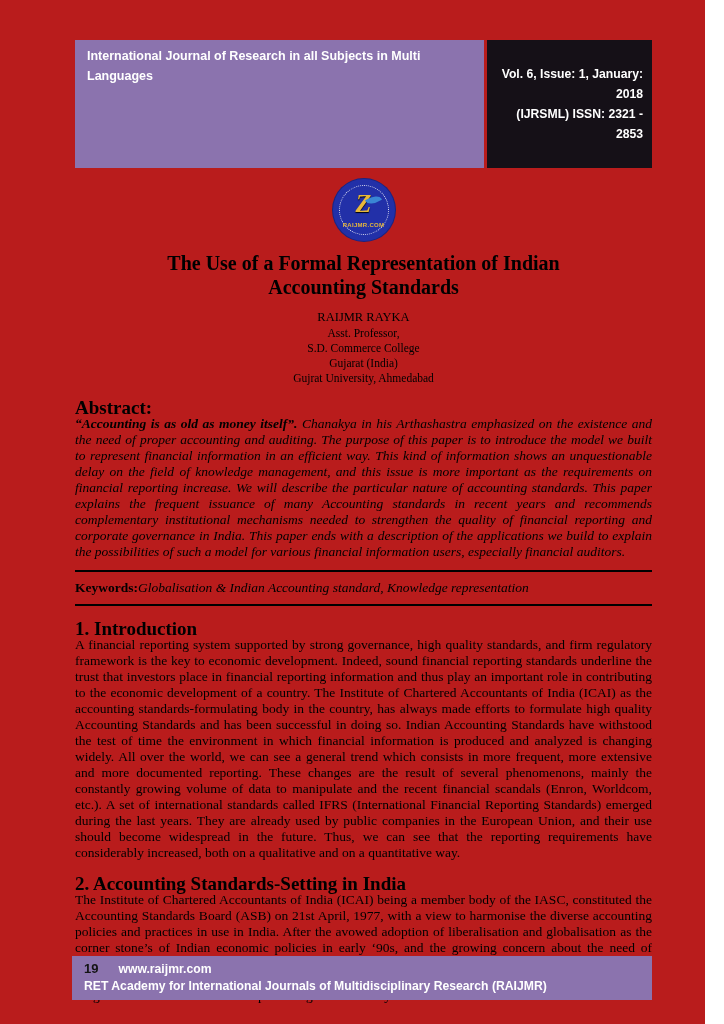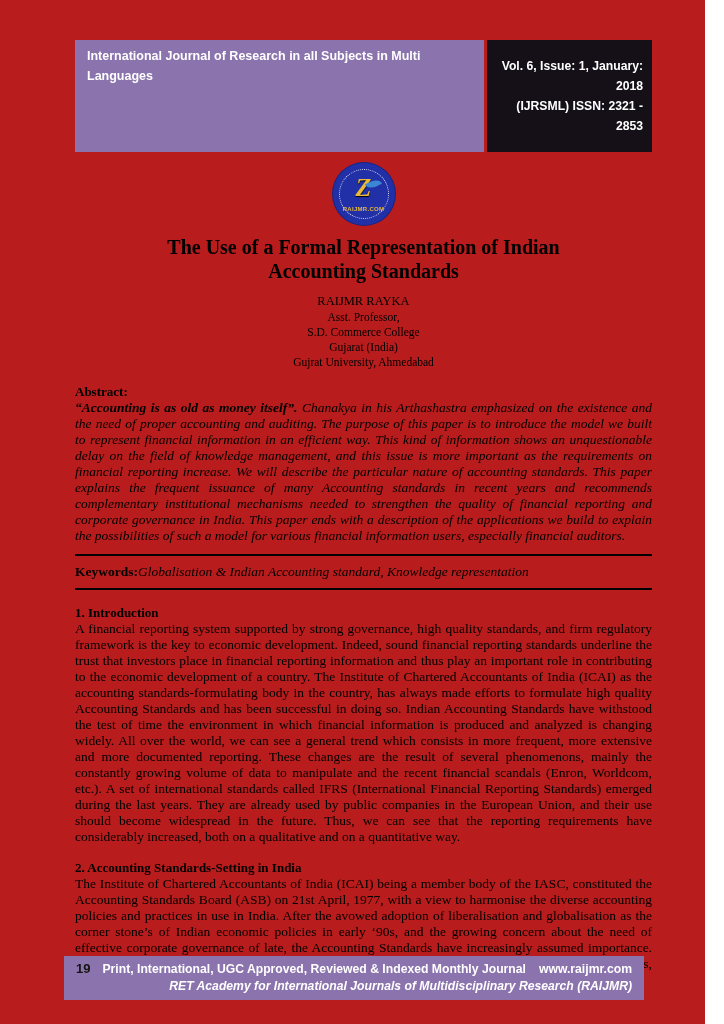--- a/index.html
+++ b/index.html
@@ -9,21 +9,21 @@
     background: #ffffff;
     font-family: "Liberation Serif", serif;
     color: #000;
   }
   .page { position: relative; width: 705px; height: 1024px; overflow: hidden; background:#b91c1c; }
   .content { position: absolute; left: 75px; top: 40px; width: 577px; }
 
   
   .banner { display: flex; gap: 3px; font-family: "Liberation Sans", sans-serif; font-weight: bold; color: #fff; }
   .banner-left { background: #8b73ae; flex: 1; padding: 6px 10px 6px 12px; font-size: 12.5px; line-height: 20px; }
-  .banner-right { background: #151017; width: 165px; padding: 16px 9px; font-size: 12.2px; line-height: 20px; text-align: right; }
+  .banner-right { background: #151017; width: 165px; padding: 24px 9px; font-size: 12.2px; line-height: 20px; text-align: right; }
 
   
   .logo-row { display: flex; justify-content: center; margin-top: 11px; }
   .logo { width: 62px; height: 62px; border-radius: 50%; background: #2230a8; position: relative;
           display: flex; align-items: center; justify-content: center; box-shadow: 0 0 0 1px #1a2480; }
   .logo-ring { position: absolute; inset: 6px; border: 1px dotted rgba(255,255,255,.85); border-radius: 50%; }
   .logo-z { font-family: "Liberation Serif", serif; font-weight: bold; font-style: italic; font-size: 26px;
             color: #e8b83a; line-height: 1; position: relative; top: -6px; text-shadow: 0 1px 1px #000; }
   .logo-feather { position: absolute; width: 15px; height: 8px; background: #3a86d4; top: 17px; left: 33px;
                   transform: rotate(-32deg); border-radius: 0 90% 0 90%; }
@@ -31,41 +31,41 @@
                font-family: "Liberation Sans", sans-serif; font-size: 6px; font-weight: bold;
                color: #e8b83a; letter-spacing: .3px; }
 
   
   .title { margin: 10px 0 0; text-align: center; font-size: 20px; line-height: 24px; font-weight: bold; }
   .author-block { margin-top: 11px; text-align: center; font-size: 11.5px; line-height: 15px; }
   .author-name { font-size: 12.5px; margin-bottom: 1px; }
 
   
   .abstract { margin-top: 13px; }
-  .sec-head { font-weight: bold; font-size: 13px; line-height: 17px; }
+  .sec-head { font-weight: bold; font-size: 19px; line-height: 17px; }
   .para { font-size: 13.5px; line-height: 16px; text-align: justify; margin: 0; }
   .abstract .para { font-style: italic; }
   .lead { font-weight: bold; }
 
   .rule { border-top: 2px solid #000; margin-top: 10px; }
   .keywords { margin: 8px 0; font-size: 13.5px; }
   .kw-label { font-weight: bold; }
   .kw-text { font-style: italic; margin-left: 0; }
 
   .section { margin-top: 14px; }
 
   
-  .footer { position: absolute; left: 64px; top: 956px; width: 580px; background: #8b73ae; color: #fff;
+  .footer { position: absolute; left: 72px; top: 956px; width: 580px; background: #8b73ae; color: #fff;
             font-family: "Liberation Sans", sans-serif; font-weight: bold; font-size: 12.2px;
             padding: 4px 12px 5px 12px; line-height: 17px; }
   .footer-line1 { display: flex; align-items: baseline; }
   .page-num { color: #141414; margin-right: 12px; font-size: 13px; }
   .footer-mid { flex: 1; }
   .footer-url { margin-left: 8px; }
-  .footer-line2 { text-align: right; font-style: italic; }
+  .footer-line2 { text-align: left; }
 </style>
 </head>
 <body>
 
 <div class="page">
   <div class="content">
 
     <header class="banner">
       <div class="banner-left">
         <div>International Journal of Research in all Subjects in Multi Languages</div>
@@ -115,18 +115,17 @@
     <section class="section">
       <div class="sec-head">2. Accounting Standards-Setting in India</div>
       <p class="para">The Institute of Chartered Accountants of India (ICAI) being a member body of the IASC, constituted the Accounting Standards Board (ASB) on 21st April, 1977, with a view to harmonise the diverse accounting policies and practices in use in India. After the avowed adoption of liberalisation and globalisation as the corner stone’s of Indian economic policies in early ‘90s, and the growing concern about the need of effective corporate governance of late, the Accounting Standards have increasingly assumed importance. While formulating accounting standards, the ASB takes into consideration the applicable laws, customs, usages and business environment prevailing in the country. The ASB also</p>
     </section>
 
   </div>
 
   <footer class="footer">
     <div class="footer-line1">
       <span class="page-num">19</span>
-      <span class="footer-mid">Print, International, UGC Approved,  Reviewed &amp; Indexed Monthly Journal</span>
       <span class="footer-url">www.raijmr.com</span>
     </div>
     <div class="footer-line2">RET Academy for International Journals of Multidisciplinary Research (RAIJMR)</div>
   </footer>
 </div>
 
 </body></html>

